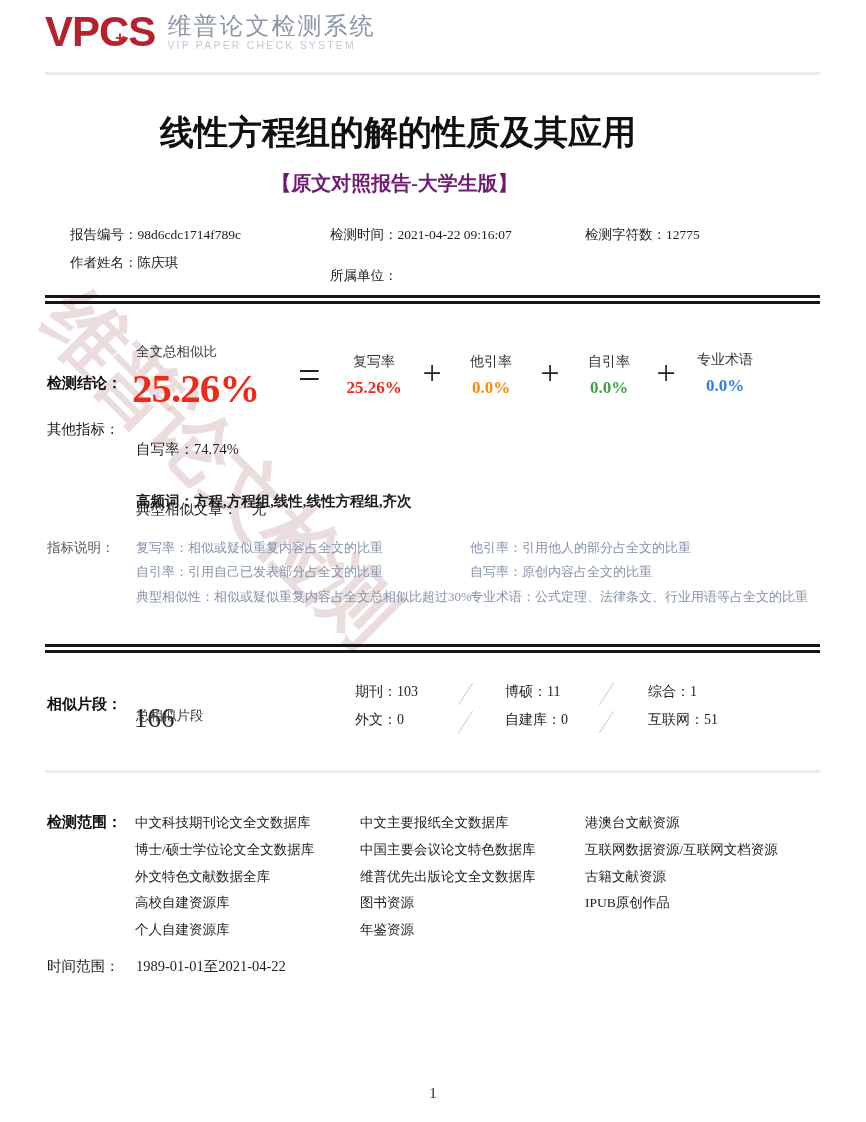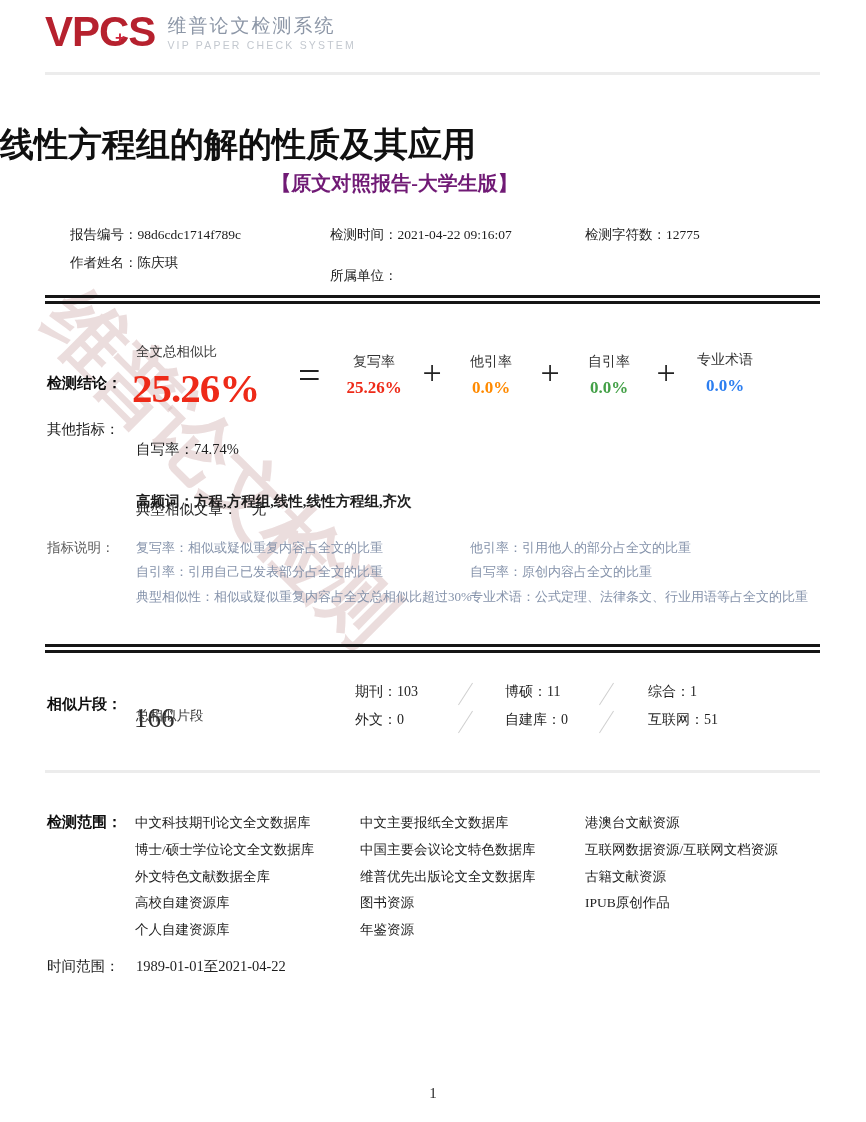--- a/index.html
+++ b/index.html
@@ -14,26 +14,26 @@
     white-space:nowrap; z-index:0; letter-spacing:-4px; pointer-events:none; }
 
   .content { position:relative; z-index:1; }
 
   
   .logo-wrap { left:45px; top:6px; display:flex; align-items:center; }
   .logo-mark { position:relative; font-family:"Liberation Sans","DejaVu Sans",sans-serif;
     font-weight:800; font-size:42px; line-height:52px; color:#b6212e; letter-spacing:-1px; }
   .logo-plus { position:absolute; left:70px; top:23px; font-size:17px; font-weight:800; color:#d0243a; line-height:1; }
   .brand { margin-left:12px; font-family:"Liberation Sans","DejaVu Sans",sans-serif; }
-  .brand-cn { font-size:19px; color:#8d97a7; letter-spacing:2px; line-height:25px; }
+  .brand-cn { font-size:24px; color:#8d97a7; letter-spacing:2px; line-height:25px; }
   .brand-en { font-size:10.5px; color:#c3c8cf; letter-spacing:2.2px; line-height:14px; }
   .header-rule { left:45px; top:72px; width:775px; height:3px; background:#ececec; }
 
   
-  .doc-title { left:0; top:110px; width:796px; font-size:34px; font-weight:700; color:#101010;margin-top:12px; }
+  .doc-title { left:0; top:110px; width:796px; text-align:center; font-size:34px; font-weight:700; color:#101010; }
   .doc-subtitle { left:0; top:170px; width:789px; text-align:center; font-size:20px; font-weight:600; color:#701a75; }
 
   
   .meta { font-size:13.5px; color:#1d1d1d; white-space:nowrap; }
 
   
   .double-rule { left:45px; width:775px; height:9px; border-top:3px solid #161616; border-bottom:3px solid #161616; }
   .thin-rule { left:45px; width:775px; height:3px; background:#ececec; }
 
   .sec-label { font-size:15px; font-weight:700; color:#0e0e0e; white-space:nowrap; }

